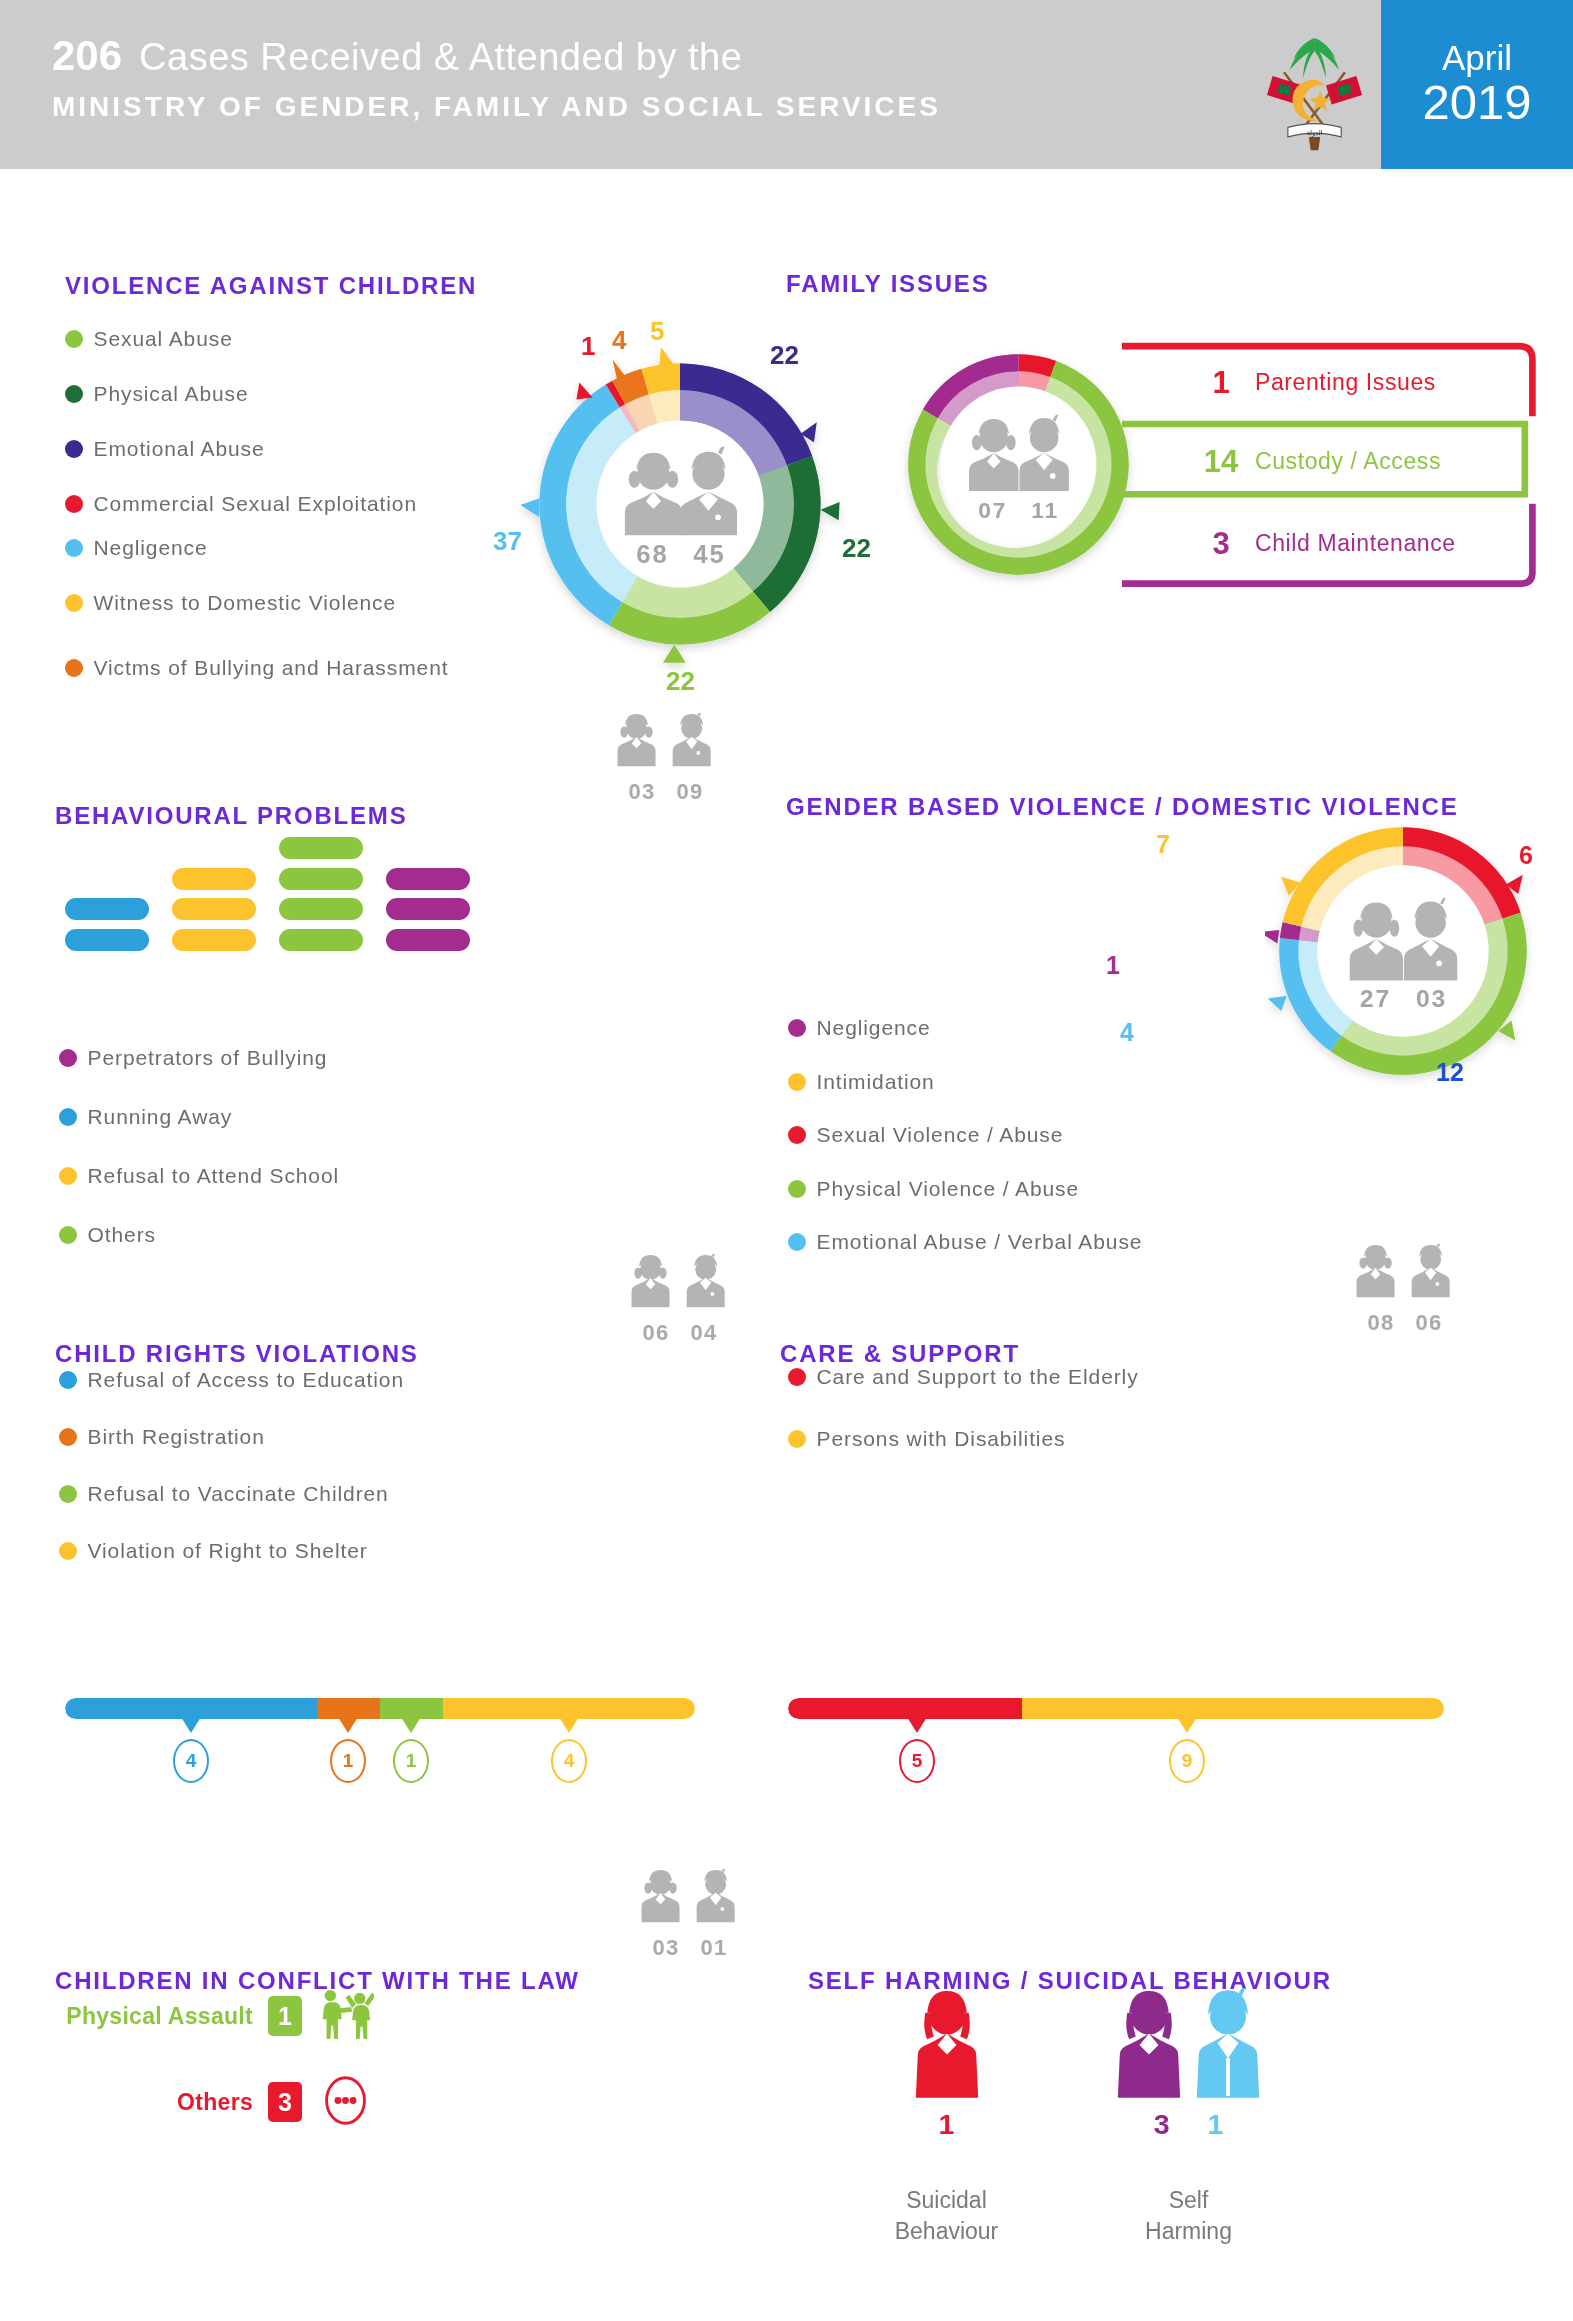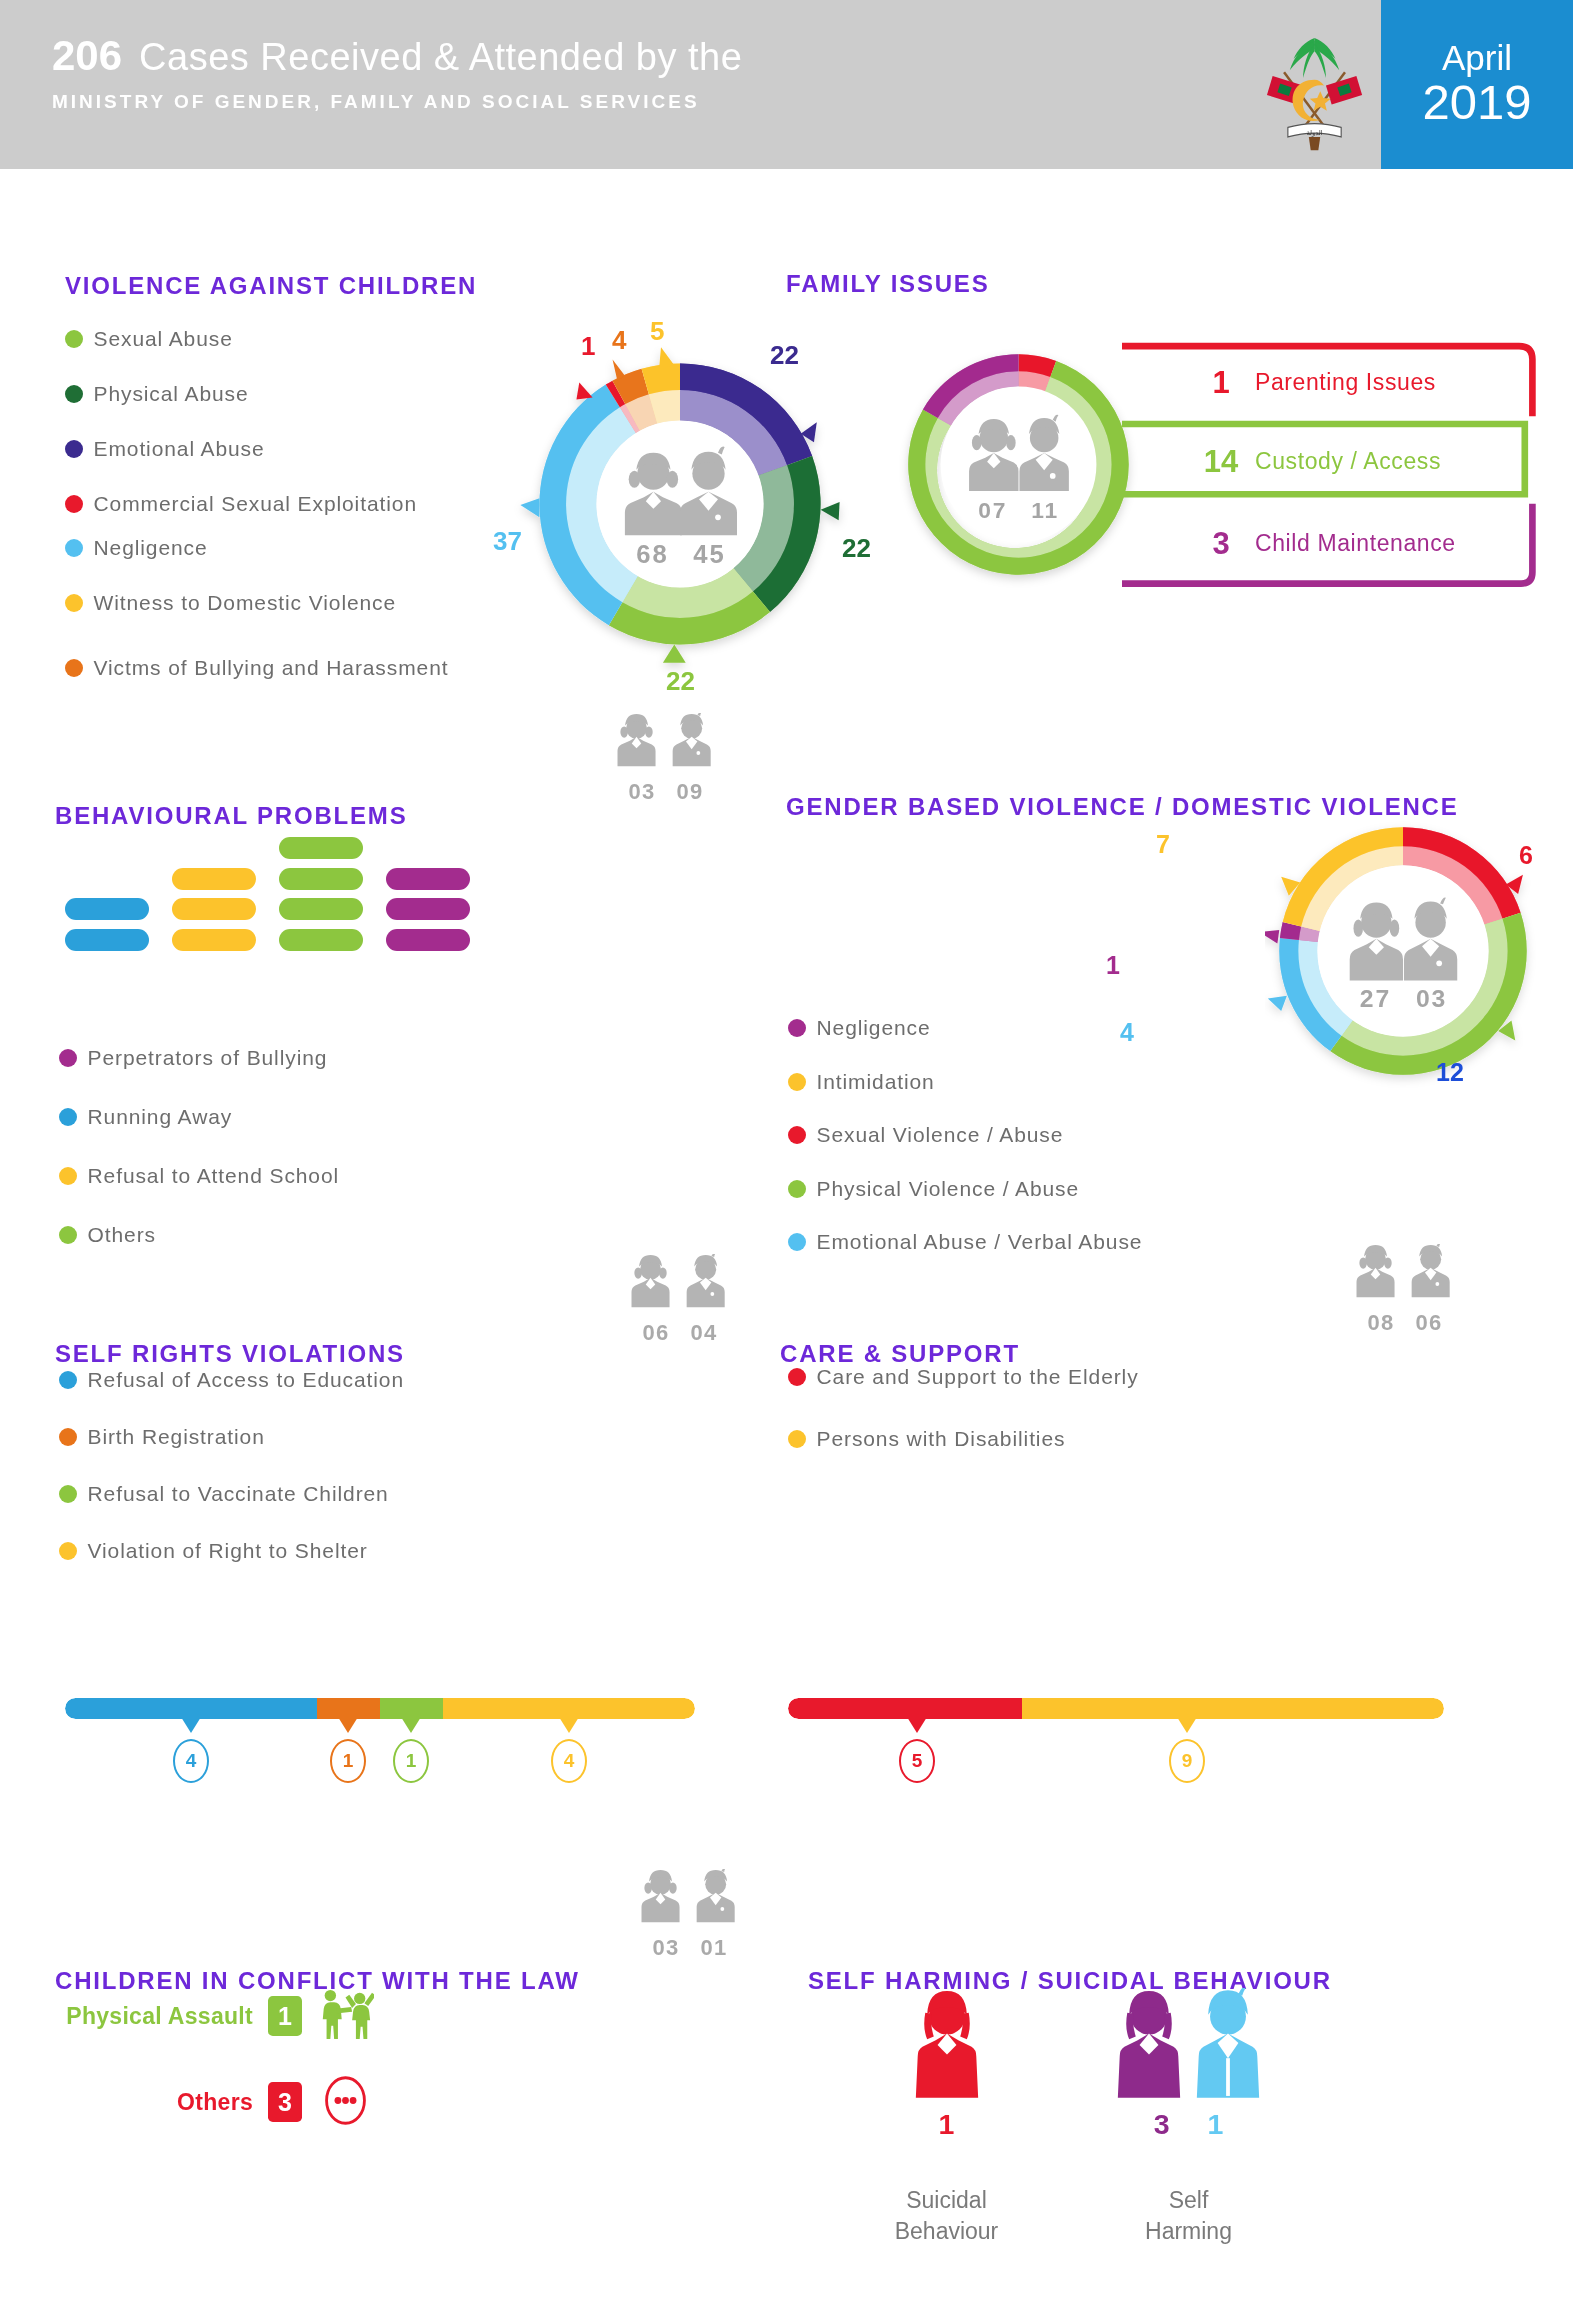--- a/index.html
+++ b/index.html
@@ -19,21 +19,21 @@
   .header-text { position: absolute; left: 52px; top: 32px; }
   .hdr-line1 { display: flex; align-items: baseline; gap: 17px; }
   .hdr-count {
     font-size: 42px; font-weight: bold; color: #ffffff; letter-spacing: 0px;
   }
   .hdr-caption {
     font-size: 38px; color: #ffffff; font-weight: 300; letter-spacing: 0.5px;
   }
   .hdr-line2 {
     margin-top: 11.4px;
-    font-size: 19px; font-weight: bold; color: #ffffff; letter-spacing: 3px;
+    font-size: 28px; font-weight: bold; color: #ffffff; letter-spacing: 3px;
   }
   .emblem {
     position: absolute; left: 1246px; top: 17px; width: 138px; height: 138px;
   }
   .date-box {
     position: absolute; left: 1381px; top: 0; width: 192px; height: 169px;
     background: #1b8dd0; color: #fff;
     display: flex; flex-direction: column; align-items: center; justify-content: center;
   }
   .date-month { font-size: 35px; font-weight: 300; line-height: 1.05; }
@@ -497,21 +497,21 @@
       <text x="30" y="59" text-anchor="middle" font-family="Liberation Sans, sans-serif" font-size="26" font-weight="bold" fill="#a5a5a5" letter-spacing="2">03</text>
     </g>
   </svg>
 </div>
 <div style="position:absolute;left:1519px;top:841px;font-size:25px;font-weight:bold;color:#e8192c">6</div>
 <div style="position:absolute;left:1436px;top:1058px;font-size:25px;font-weight:bold;color:#1d4ed8">12</div>
 <div style="position:absolute;left:1120px;top:1018px;font-size:25px;font-weight:bold;color:#54c0f0">4</div>
 <div style="position:absolute;left:1106px;top:951px;font-size:25px;font-weight:bold;color:#a32c8e">1</div>
 <div style="position:absolute;left:1156px;top:830px;font-size:25px;font-weight:bold;color:#fcc32c">7</div>
 
-<div class="sec-title" style="left:55px; top:1296px;">SELF RIGHTS VIOLATIONS</div>
+<div class="sec-title" style="left:55px; top:1296px;">CHILD RIGHTS VIOLATIONS</div>
 
 <div class="people-pair" style="left:618px; top:1254px; width:124px;">
   <svg width="116" height="61" viewBox="0 0 122 64">
     <g fill="#b4b4b4">
       <circle cx="30" cy="16" r="11"></circle>
       <path d="M18 13 q1 -12 12 -12 q11 0 12 12 q-3 -4 -12 -4 q-9 0 -12 4 Z"></path>
       <ellipse cx="17" cy="20" rx="4" ry="6"></ellipse>
       <ellipse cx="43" cy="20" rx="4" ry="6"></ellipse>
       <path d="M30 25 l -7 4 l -9 4 q-4 2 -4 7 l 0 16 l 40 0 l 0 -16 q0 -5 -4 -7 l -9 -4 Z"></path>
       <path d="M30 25 l -5 7 l 5 5 l 5 -5 Z" fill="#ffffff"></path>

